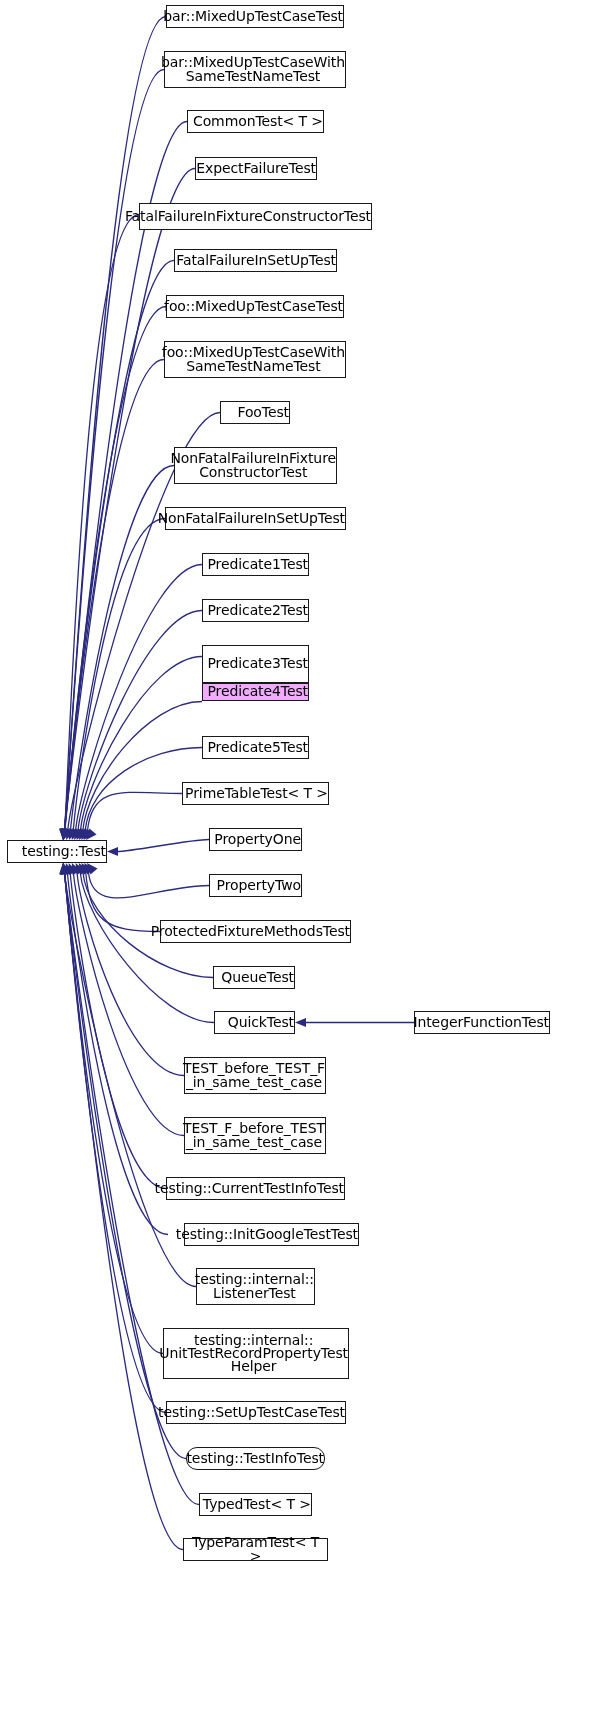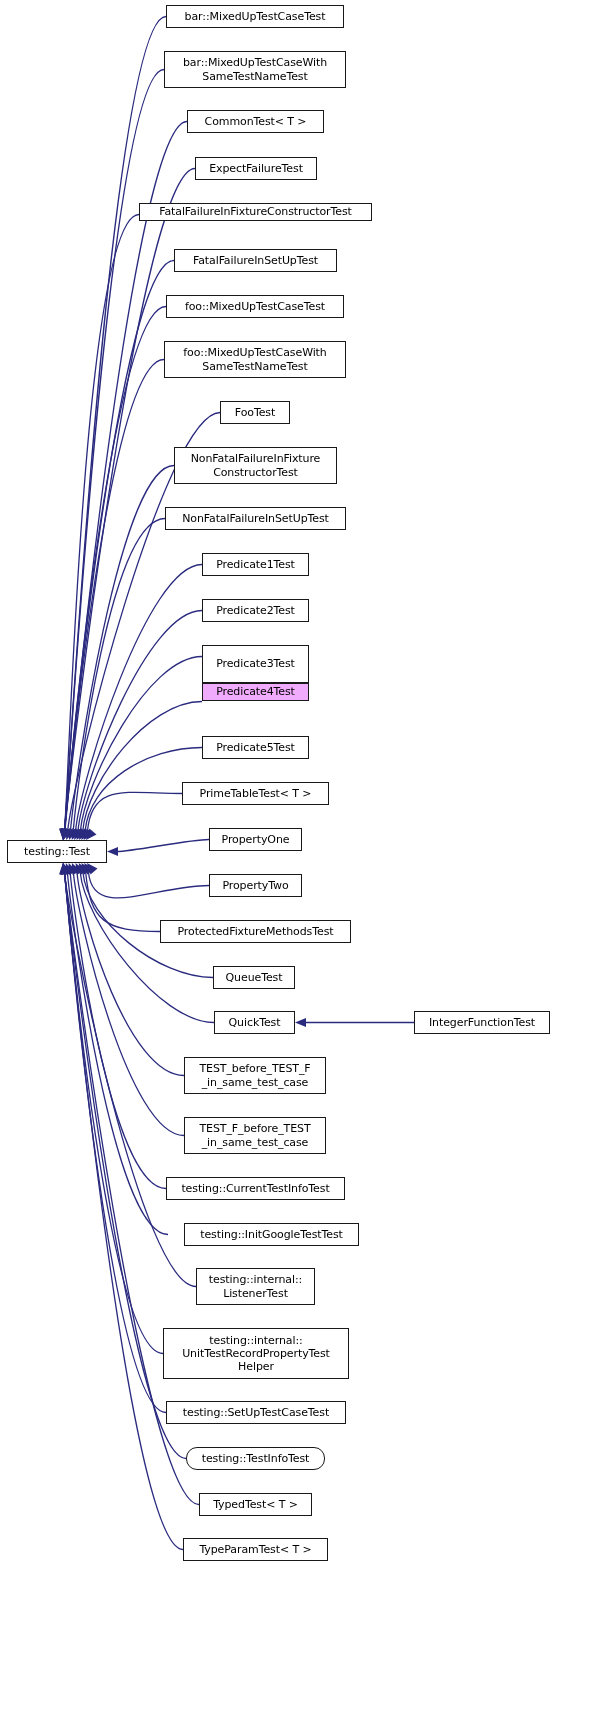--- a/index.html
+++ b/index.html
@@ -25,24 +25,24 @@
     height: 1732px;
     pointer-events: none;
   }
   .node {
     position: absolute;
     box-sizing: border-box;
     background: #ffffff;
     border: 1px solid #191919;
     display: flex;
     align-items: center;
-    justify-content: center;
+    justify-content: flex-end;
     text-align: center;
     color: #000000;
-    font-size: 11px;
+    font-size: 14px;
     line-height: 13.2px;
     letter-spacing: -0.1px;
     white-space: pre-line;
     z-index: 5;
     cursor: pointer;
   }
   .node.root {
     z-index: 7;
   }
 </style>
@@ -117,21 +117,21 @@
       <polygon points="0,0 -11,-4.6 -11,4.6" fill="#2a2a7f" transform="translate(63,863) rotate(-93.42631578947369)"></polygon>
       <path d="M414,1022.5 L305,1022.5" fill="none" stroke="#2a2a7f" stroke-width="1.3"></path>
       <polygon points="0,0 -11,-4.6 -11,4.6" fill="#2a2a7f" transform="translate(295,1022.5) rotate(180)"></polygon>
     </svg>
 <div class="node root" style="left: 7px; top: 840px; width: 100px; height: 23px; border-color: rgb(25, 25, 25); background: rgb(255, 255, 255); color: rgb(0, 0, 0);"><span>testing::Test</span></div>
     <div class="node" style="left: 166px; top: 5px; width: 178px; height: 23px; border-color: rgb(25, 25, 25); background: rgb(255, 255, 255); color: rgb(0, 0, 0);"><span>bar::MixedUpTestCaseTest</span></div>
     <div class="node" style="left: 164px; top: 51px; width: 182px; height: 37px; border-color: rgb(25, 25, 25); background: rgb(255, 255, 255); color: rgb(0, 0, 0);"><span>bar::MixedUpTestCaseWith
 SameTestNameTest</span></div>
     <div class="node" style="left: 187px; top: 110px; width: 137px; height: 23px; border-color: rgb(25, 25, 25); background: rgb(255, 255, 255); color: rgb(0, 0, 0);"><span>CommonTest&lt; T &gt;</span></div>
     <div class="node" style="left: 195px; top: 157px; width: 122px; height: 23px; border-color: rgb(25, 25, 25); background: rgb(255, 255, 255); color: rgb(0, 0, 0);"><span>ExpectFailureTest</span></div>
-    <div class="node" style="left: 139px; top: 203px; width: 233px; height: 18px; border-color: rgb(25, 25, 25); background: rgb(255, 255, 255); color: rgb(0, 0, 0);"><span>FatalFailureInFixtureConstructorTest</span></div>
+    <div class="node" style="left: 139px; top: 203px; width: 233px; height: 27px; border-color: rgb(25, 25, 25); background: rgb(255, 255, 255); color: rgb(0, 0, 0);"><span>FatalFailureInFixtureConstructorTest</span></div>
     <div class="node" style="left: 174px; top: 249px; width: 163px; height: 23px; border-color: rgb(25, 25, 25); background: rgb(255, 255, 255); color: rgb(0, 0, 0);"><span>FatalFailureInSetUpTest</span></div>
     <div class="node" style="left: 166px; top: 295px; width: 178px; height: 23px; border-color: rgb(25, 25, 25); background: rgb(255, 255, 255); color: rgb(0, 0, 0);"><span>foo::MixedUpTestCaseTest</span></div>
     <div class="node" style="left: 164px; top: 341px; width: 182px; height: 37px; border-color: rgb(25, 25, 25); background: rgb(255, 255, 255); color: rgb(0, 0, 0);"><span>foo::MixedUpTestCaseWith
 SameTestNameTest</span></div>
     <div class="node" style="left: 220px; top: 401px; width: 70px; height: 23px; border-color: rgb(25, 25, 25); background: rgb(255, 255, 255); color: rgb(0, 0, 0);"><span>FooTest</span></div>
     <div class="node" style="left: 174px; top: 447px; width: 163px; height: 37px; border-color: rgb(25, 25, 25); background: rgb(255, 255, 255); color: rgb(0, 0, 0);"><span>NonFatalFailureInFixture
 ConstructorTest</span></div>
     <div class="node" style="left: 165px; top: 507px; width: 181px; height: 23px; border-color: rgb(25, 25, 25); background: rgb(255, 255, 255); color: rgb(0, 0, 0);"><span>NonFatalFailureInSetUpTest</span></div>
     <div class="node" style="left: 202px; top: 553px; width: 107px; height: 23px; border-color: rgb(25, 25, 25); background: rgb(255, 255, 255); color: rgb(0, 0, 0);"><span>Predicate1Test</span></div>
     <div class="node" style="left: 202px; top: 599px; width: 107px; height: 23px; border-color: rgb(25, 25, 25); background: rgb(255, 255, 255); color: rgb(0, 0, 0);"><span>Predicate2Test</span></div>

